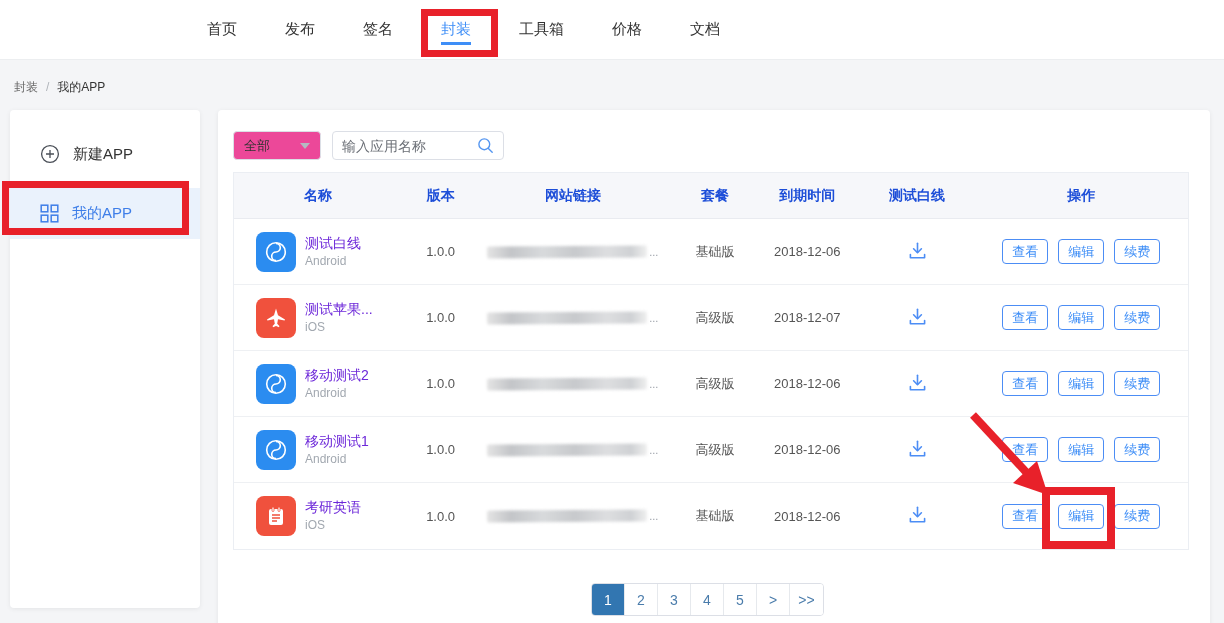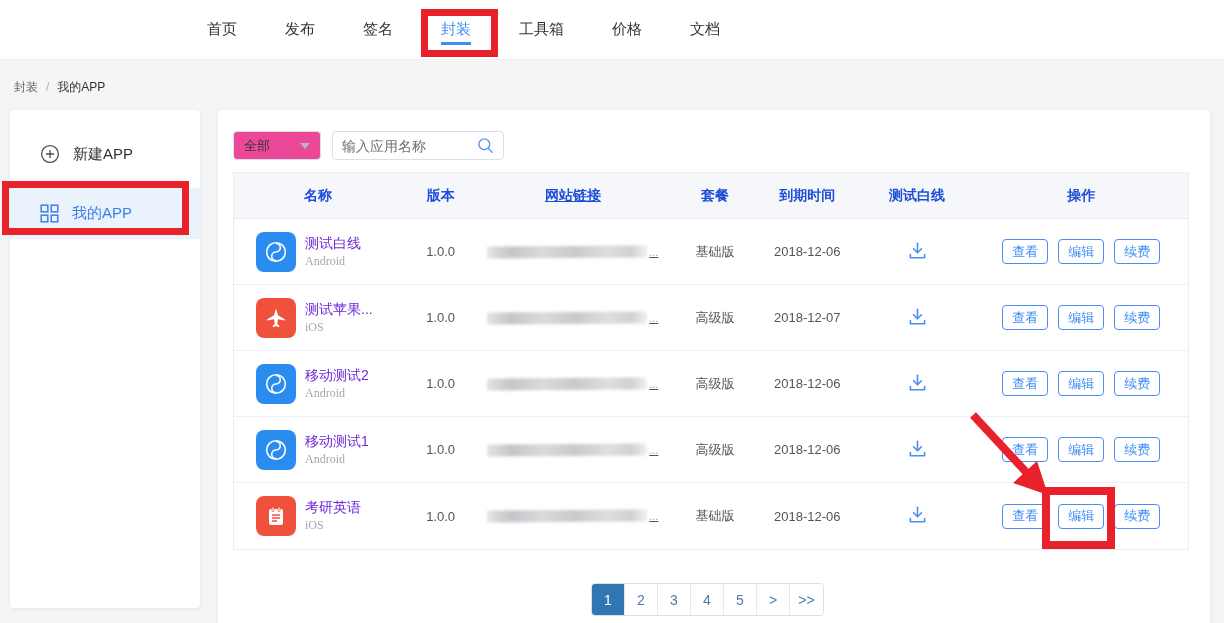--- a/index.html
+++ b/index.html
@@ -56,35 +56,35 @@
   .search-box input::placeholder { color:#6b6f76; opacity:1; }
 
   
   .table { position:absolute; left:15px; top:62px; width:956px; border:1px solid #ebeef3; }
   .thead { display:flex; height:46px; align-items:center; background:#f6f7fa; border-bottom:1px solid #e9ebf0;
            font-size:14px; font-weight:bold; color:#1d4ed8; }
   .trow  { display:flex; height:66px; align-items:center; background:#fff; border-bottom:1px solid #eef0f3; font-size:13px; color:#555; }
   .trow:last-child { border-bottom:none; }
   .c-name   { width:177px; padding-left:22px; display:flex; align-items:center; gap:9px; }
   .c-ver    { width:60px;  text-align:center; }
-  .c-link   { width:205px; display:flex; align-items:center; justify-content:center;text-decoration:underline; }
+  .c-link   { width:205px; display:flex; align-items:center; justify-content:center; }
   .c-plan   { width:80px;  text-align:center; }
   .c-exp    { width:105px; text-align:center; }
   .c-dl     { width:115px; text-align:center; }
   .c-act    { width:214px; display:flex; justify-content:center; gap:10px; }
   .thead .c-name { padding-left:70px; display:block; }
   .thead .c-link, .thead .c-act { display:block; text-align:center; }
 
   .app-ic { width:40px; height:40px; border-radius:8px; flex:0 0 40px;
             display:flex; align-items:center; justify-content:center; }
   .app-ic.blue { background:#2b8cf0; }
   .app-ic.red  { background:#f0513d; }
   .nm { line-height:1.35; }
   .nm .t { font-size:14px; color:#6d28d9; }
-  .nm .p { font-size:12px; color:#a2a8b0;font-family:Liberation Serif, serif; }
+  .nm .p { font-size:12px; color:#a2a8b0; }
 
   .blur-wrap { display:flex; align-items:center; gap:2px; }
   .blur-bar {
     width:160px; height:12px; border-radius:2px; filter:blur(1.4px);
     background:linear-gradient(90deg,#e4e4e4,#c3c5c8 15%,#d8dadc 35%,#c7c9cc 55%,#dddee0 75%,#cfd1d4 90%,#efefef);
     transform:skewY(-0.4deg);
   }
   .blur-dots { font-size:11px; color:#9aa0a8; }
 
   .dl-btn { display:inline-flex; cursor:pointer; }

